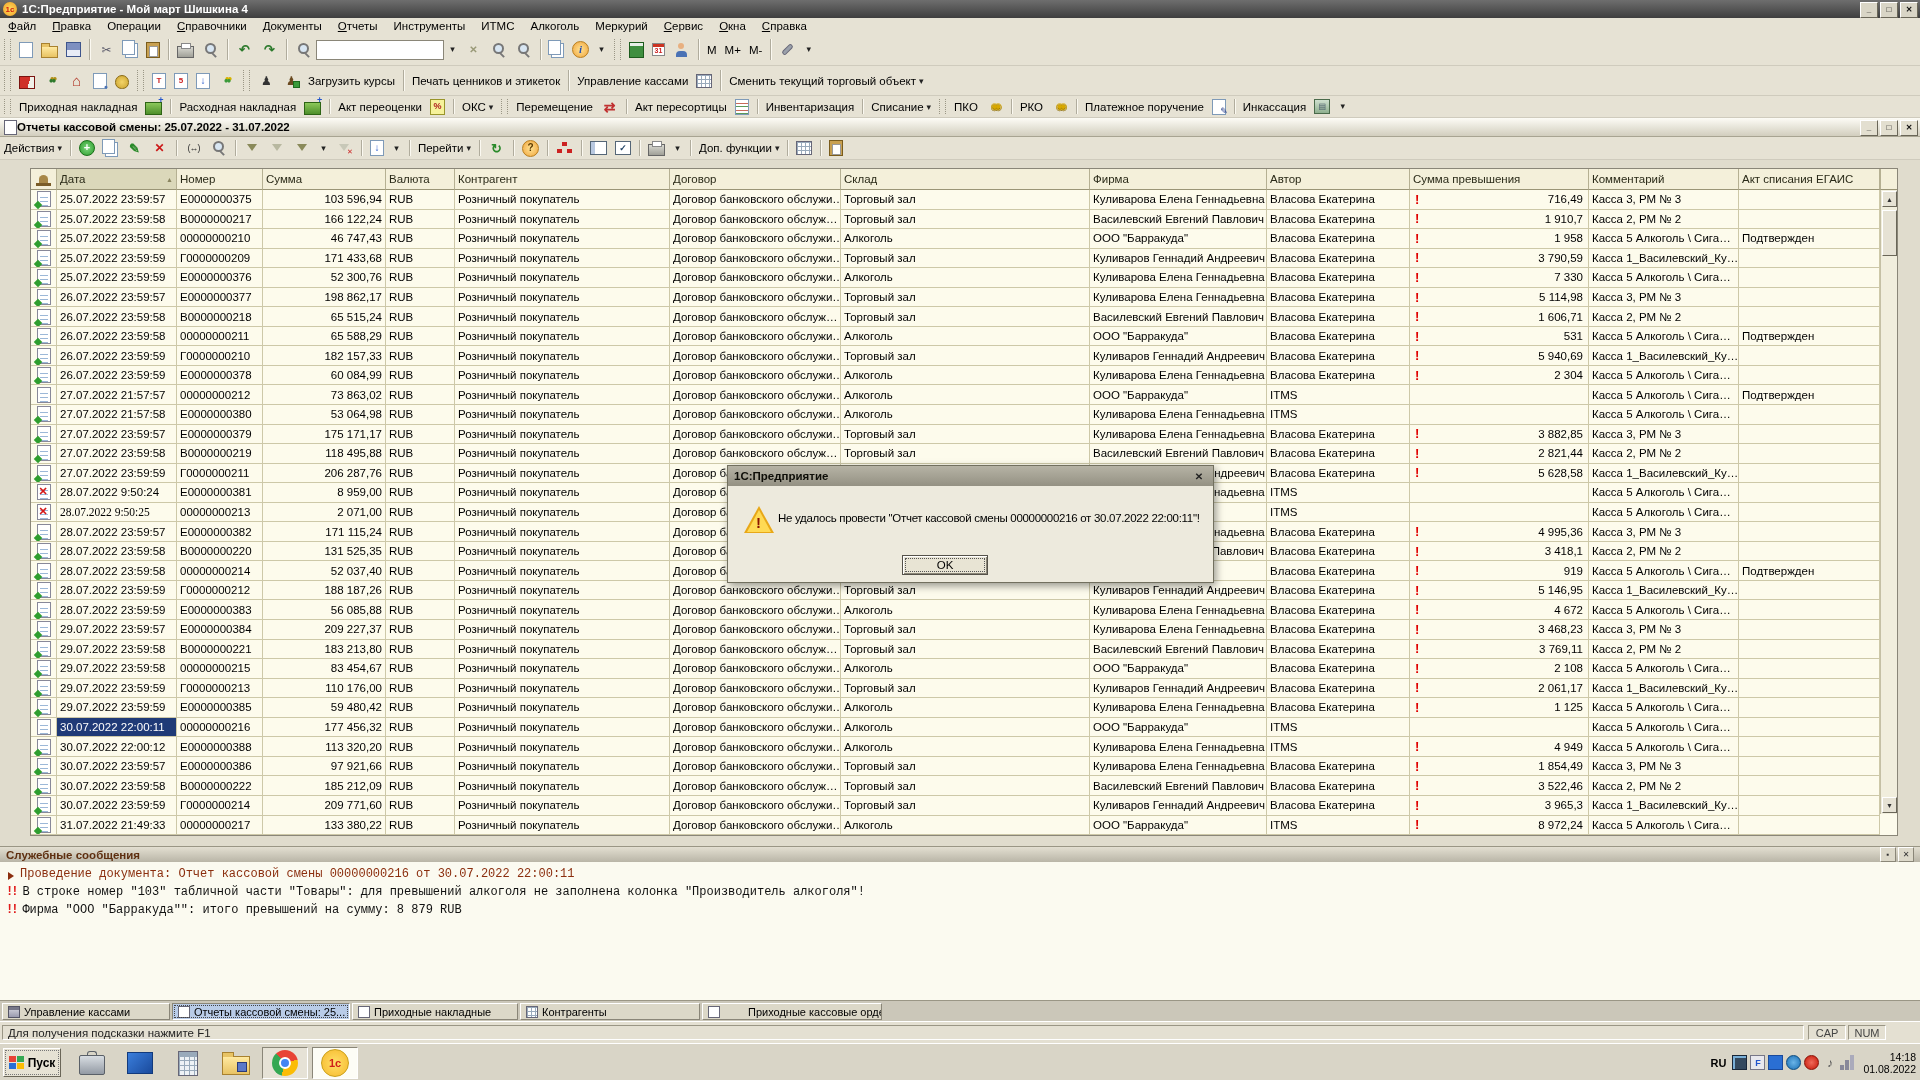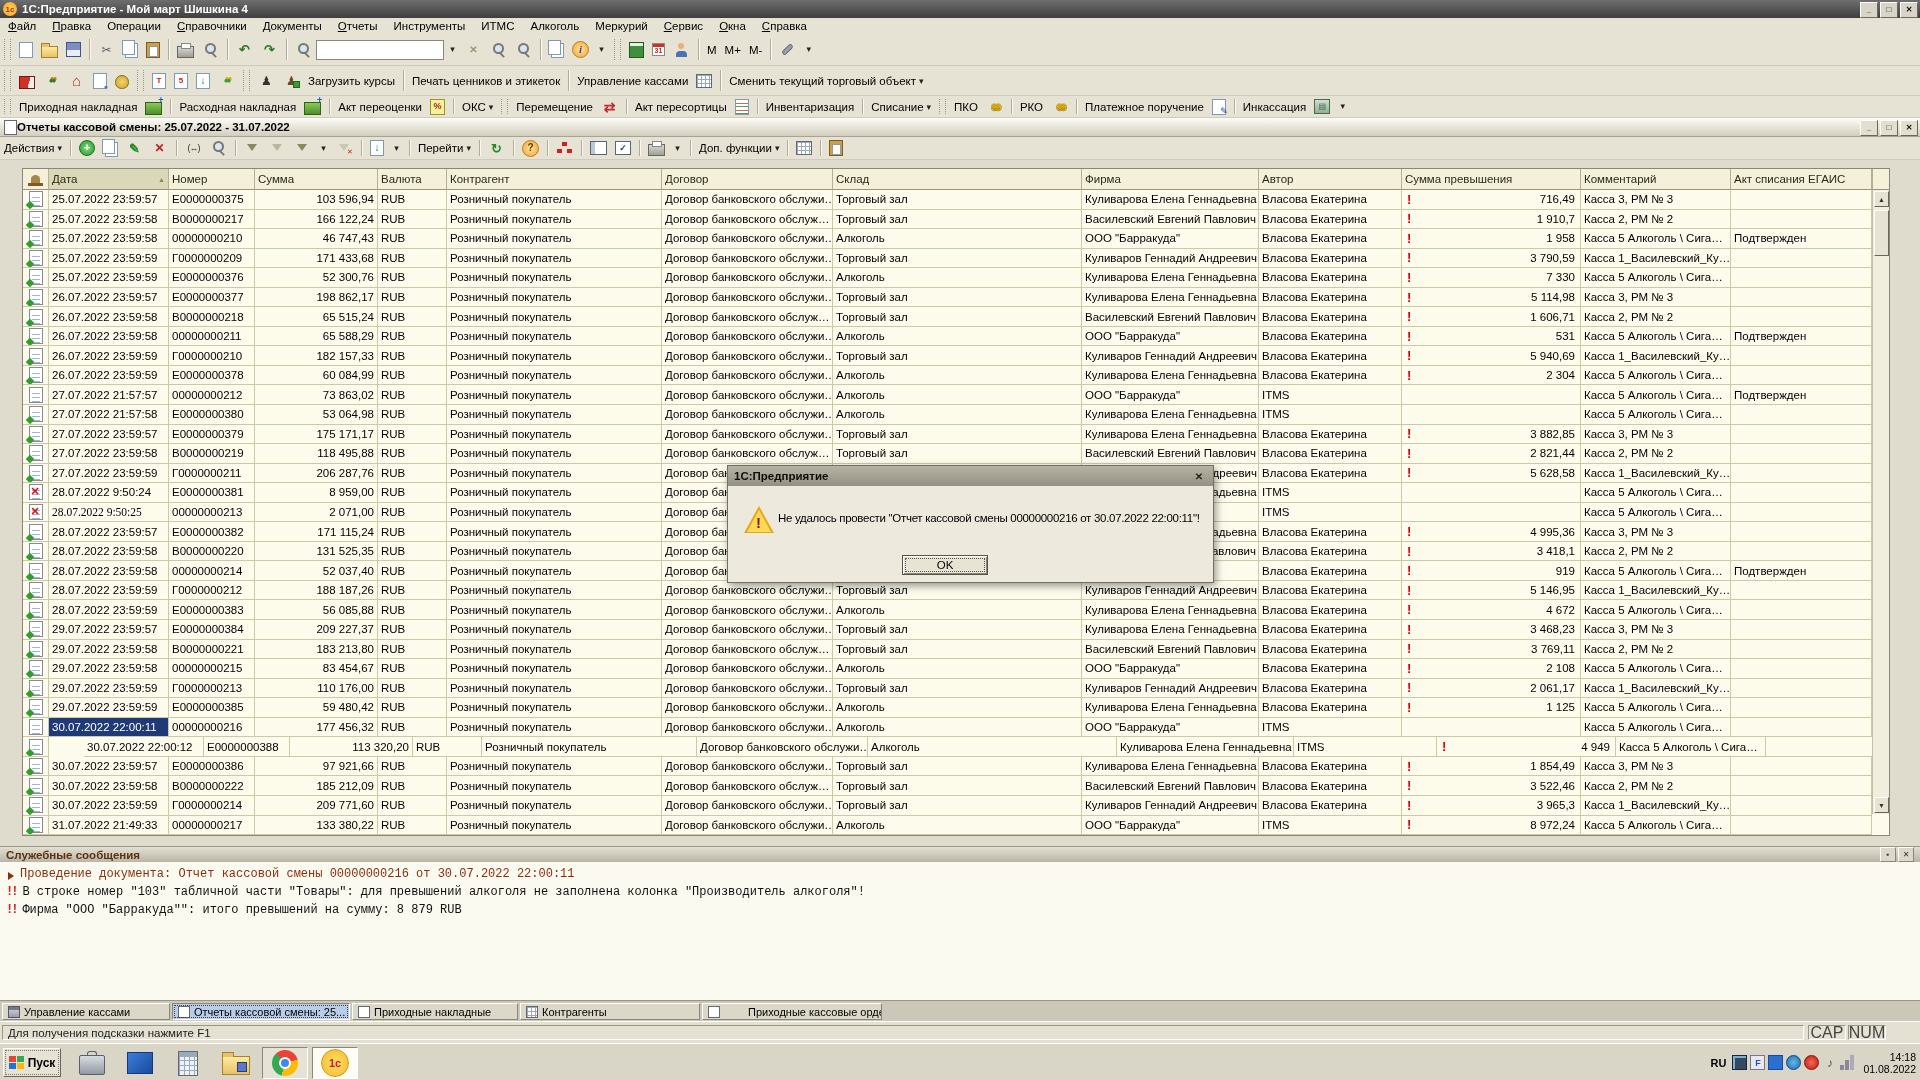--- a/index.html
+++ b/index.html
@@ -108,21 +108,21 @@
   
   .childbar{left:0;top:118px;width:1920px;height:19px;background:linear-gradient(#fdfcf6,#d2cebe);
     border-bottom:1px solid #a8a492;display:flex;align-items:center;padding-left:4px;box-sizing:border-box;}
   .childbar .ttl{font-weight:bold;font-size:11.5px;}
   .cdoc{width:11px;height:13px;background:#fff;border:1px solid #667;flex:none;}
   .childbar .wctrls{top:2px;}
   .childbar .wbtn{background:#e3dfd0;}
 
   
   .workspace{left:0;top:160px;width:1920px;height:686px;background:#e0dccd;}
-  .tablewrap{left:22px;top:168px;width:1868px;height:668px;background:#fdfbec;border:1px solid #8a8678;box-sizing:border-box;}
+  .tablewrap{left:30px;top:168px;width:1868px;height:668px;background:#fdfbec;border:1px solid #8a8678;box-sizing:border-box;}
   .thead{display:flex;height:21px;}
   .hcell{display:flex;align-items:center;padding:0 3px;background:#f4f0da;border-right:1px solid #b5b092;
     border-bottom:1px solid #9a9576;box-sizing:border-box;font-size:11.5px;color:#2a2a18;white-space:nowrap;overflow:hidden;flex:none;}
   .hcell.hdr-date{background:#dbd8ba;}
   .sortmark{margin-left:auto;font-size:7px;color:#8a8560;}
   .hstamp{width:9px;height:8px;background:#a88848;border-radius:50% 50% 0 0;margin:0 auto;position:relative;}
   .hstamp::after{content:"";position:absolute;bottom:-3px;left:-3px;width:15px;height:3px;background:#7a5c28;}
   .tbody{height:645px;overflow:hidden;}
   .trow{display:flex;height:19.55px;}
   .cell{display:flex;align-items:center;padding:0 3px;border-right:1px solid #cdc8a8;border-bottom:1px solid #cdc8a8;
@@ -187,21 +187,21 @@
   .tabic{width:12px;height:12px;flex:none;box-sizing:border-box;}
   .tabic-doc{background:#fff;border:1px solid #667;}
   .tabic-cash{background:linear-gradient(#d8d8e0,#9a9aae);border:1px solid #556;box-shadow:inset 0 3px 0 #778;}
   .tabic-grid{background:#fff;border:1px solid #667;background-image:linear-gradient(#9ab 1px,transparent 1px),linear-gradient(90deg,#9ab 1px,transparent 1px);background-size:4px 4px;}
 
   
   .statusbar{left:0;top:1021px;width:1920px;height:22px;background:#e4e0d2;border-top:1px solid #fff;box-sizing:border-box;}
   .statusfield{position:absolute;left:2px;right:116px;top:3px;bottom:3px;border:1px solid;border-color:#9a9685 #fff #fff #9a9685;
     display:flex;align-items:center;padding-left:5px;font-size:11.5px;color:#222;}
   .statcell{position:absolute;top:3px;bottom:3px;width:36px;border:1px solid;border-color:#9a9685 #fff #fff #9a9685;
-    display:flex;align-items:center;justify-content:center;font-size:16px;color:#444;}
+    display:flex;align-items:center;justify-content:center;font-size:11px;color:#444;}
   .statcell.cap{right:74px;}.statcell.num{right:34px;}
 
   
   .taskbar{left:0;top:1043px;width:1920px;height:37px;background:#d9d5c7;border-top:1px solid #fff;box-sizing:border-box;}
   .startbtn{position:absolute;left:3px;top:4px;width:58px;height:29px;background:#e6e2d4;border:1px solid;
     border-color:#fff #6a6658 #6a6658 #fff;display:flex;align-items:center;justify-content:center;gap:4px;
     font-weight:bold;font-size:12px;outline:1px dotted #777;outline-offset:-3px;box-sizing:border-box;}
   .flag{width:7px;height:6px;background:#e84335;box-shadow:8px 0 0 #34a853,0 7px 0 #2a6fd4,8px 7px 0 #fbbc05;margin:-7px 8px 0 0;}
   .qbtn{position:absolute;top:5px;width:36px;height:28px;display:flex;align-items:center;justify-content:center;}
   .ql-tools{width:24px;height:18px;background:linear-gradient(#d8dde2,#939aa4);border:1px solid #5a6068;border-radius:2px;position:relative;margin-top:4px;}
@@ -1162,21 +1162,21 @@
           <span class="cell" style="width: 177px;">ООО "Барракуда"</span>
           <span class="cell" style="width: 143px;">ITMS</span>
           <span class="cell c-excess" style="width: 179px;"></span>
           <span class="cell" style="width: 150px;">Касса 5 Алкоголь \ Сига…</span>
           <span class="cell" style="width: 141px;"></span>
         </div>
         <div class="trow">
           <span class="cell" style="width: 26px;">
             <span class="dicon posted"></span>
           </span>
-          <span class="cell" style="width: 120px; margin-left: 35px;">30.07.2022 22:00:12</span>
+          <span class="cell" style="width: 120px;">30.07.2022 22:00:12</span>
           <span class="cell" style="width: 86px;">E0000000388</span>
           <span class="cell num" style="width: 123px;">113 320,20</span>
           <span class="cell" style="width: 69px;">RUB</span>
           <span class="cell" style="width: 215px;">Розничный покупатель</span>
           <span class="cell" style="width: 171px;">Договор банковского обслужи…</span>
           <span class="cell" style="width: 249px;">Алкоголь</span>
           <span class="cell" style="width: 177px;">Куливарова Елена Геннадьевна …</span>
           <span class="cell" style="width: 143px;">ITMS</span>
           <span class="cell c-excess" style="width: 179px;">
             <span class="exflag">!</span>

